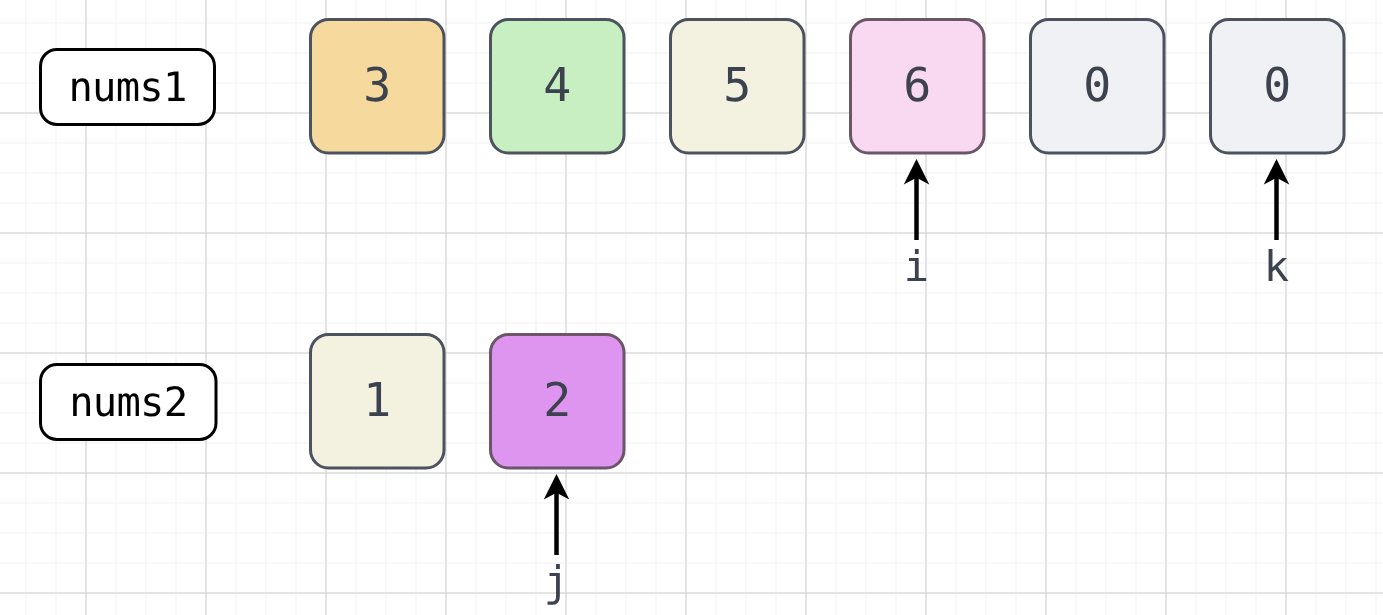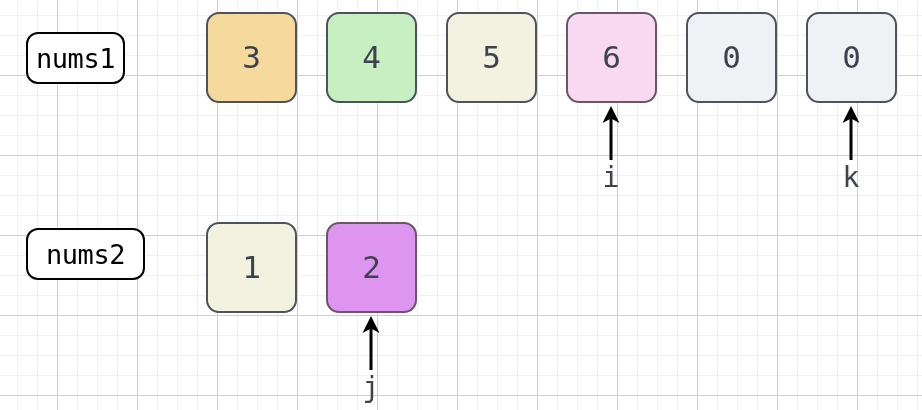--- a/index.html
+++ b/index.html
@@ -83,42 +83,42 @@
     font-family: "DejaVu Sans Mono", "Liberation Mono", monospace;
     font-size: 28px;
     line-height: 1;
     margin-top: 4px;
   }
 </style>
 </head>
 <body>
 
 <div id="canvas" style="width: 922px; height: 410px;">
-    <div class="name-pill" style="left: 26px; top: 32px; width: 99px; height: 52px;">nums1</div>
+    <div class="name-pill" style="left: 26px; top: 32px; width: 118px; height: 52px;">nums1</div>
     <div class="cell" style="left: 206px; top: 12px; background: rgb(246, 217, 157); border-color: rgb(76, 82, 94);">3</div>
     <div class="cell" style="left: 326px; top: 12px; background: rgb(200, 239, 193); border-color: rgb(76, 82, 94);">4</div>
     <div class="cell" style="left: 446px; top: 12px; background: rgb(243, 242, 224); border-color: rgb(76, 82, 94);">5</div>
     <div class="cell" style="left: 566px; top: 12px; background: rgb(249, 216, 242); border-color: rgb(107, 86, 104);">6</div>
     <div class="cell" style="left: 686px; top: 12px; background: rgb(239, 241, 244); border-color: rgb(76, 82, 94);">0</div>
     <div class="cell" style="left: 806px; top: 12px; background: rgb(239, 241, 244); border-color: rgb(76, 82, 94);">0</div>
     <div class="pointer" style="left: 591px; top: 106px; width: 40px;">
       <svg width="40" height="54" viewBox="0 0 40 54">
         <line x1="20" y1="54" x2="20" y2="11" stroke="#000000" stroke-width="3"></line>
         <path d="M20 0 L28.5 17 L20 12.5 L11.5 17 Z" fill="#000000"></path>
       </svg>
       <div class="pointer-label" style="color: rgb(60, 66, 78);">i</div>
     </div>
     <div class="pointer" style="left: 831px; top: 106px; width: 40px;">
       <svg width="40" height="54" viewBox="0 0 40 54">
         <line x1="20" y1="54" x2="20" y2="11" stroke="#000000" stroke-width="3"></line>
         <path d="M20 0 L28.5 17 L20 12.5 L11.5 17 Z" fill="#000000"></path>
       </svg>
       <div class="pointer-label" style="color: rgb(60, 66, 78);">k</div>
     </div>
-    <div class="name-pill" style="left: 26px; top: 228px; width: 119px; height: 52px;">nums2</div>
+    <div class="name-pill" style="left: 26px; top: 242px; width: 119px; height: 52px;">nums2</div>
     <div class="cell" style="left: 206px; top: 222px; background: rgb(243, 242, 224); border-color: rgb(76, 82, 94);">1</div>
     <div class="cell" style="left: 326px; top: 222px; background: rgb(221, 149, 240); border-color: rgb(107, 86, 104);">2</div>
     <div class="pointer" style="left: 351px; top: 316px; width: 40px;">
       <svg width="40" height="54" viewBox="0 0 40 54">
         <line x1="20" y1="54" x2="20" y2="11" stroke="#000000" stroke-width="3"></line>
         <path d="M20 0 L28.5 17 L20 12.5 L11.5 17 Z" fill="#000000"></path>
       </svg>
       <div class="pointer-label" style="color: rgb(60, 66, 78);">j</div>
     </div>
   </div>

